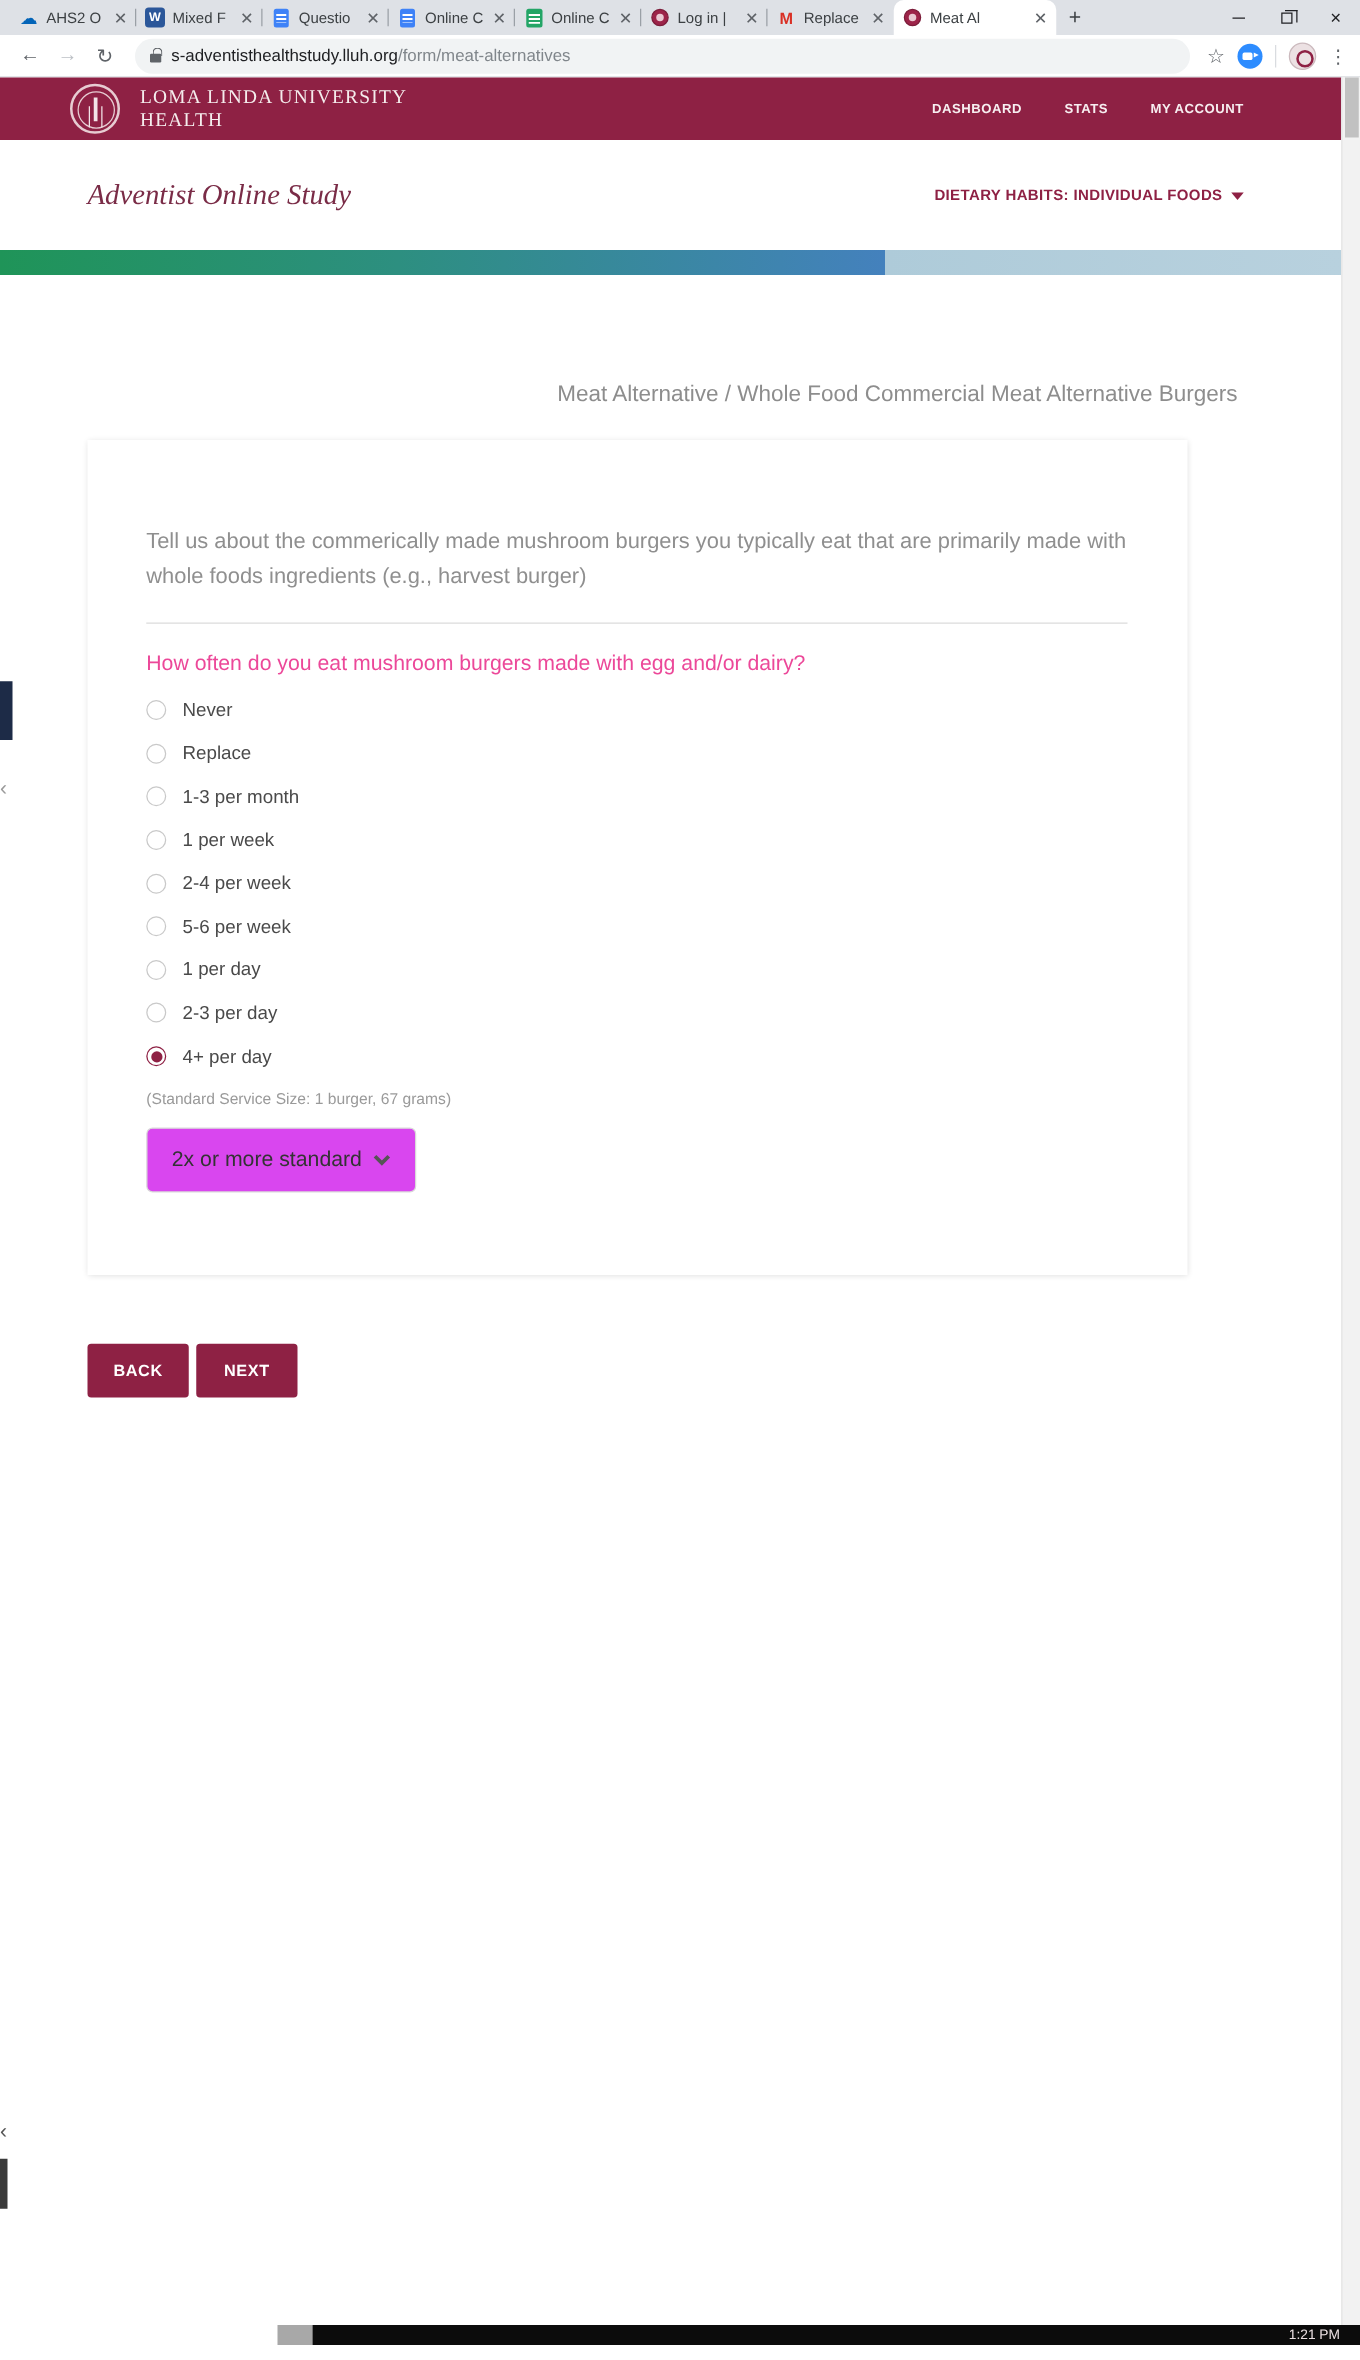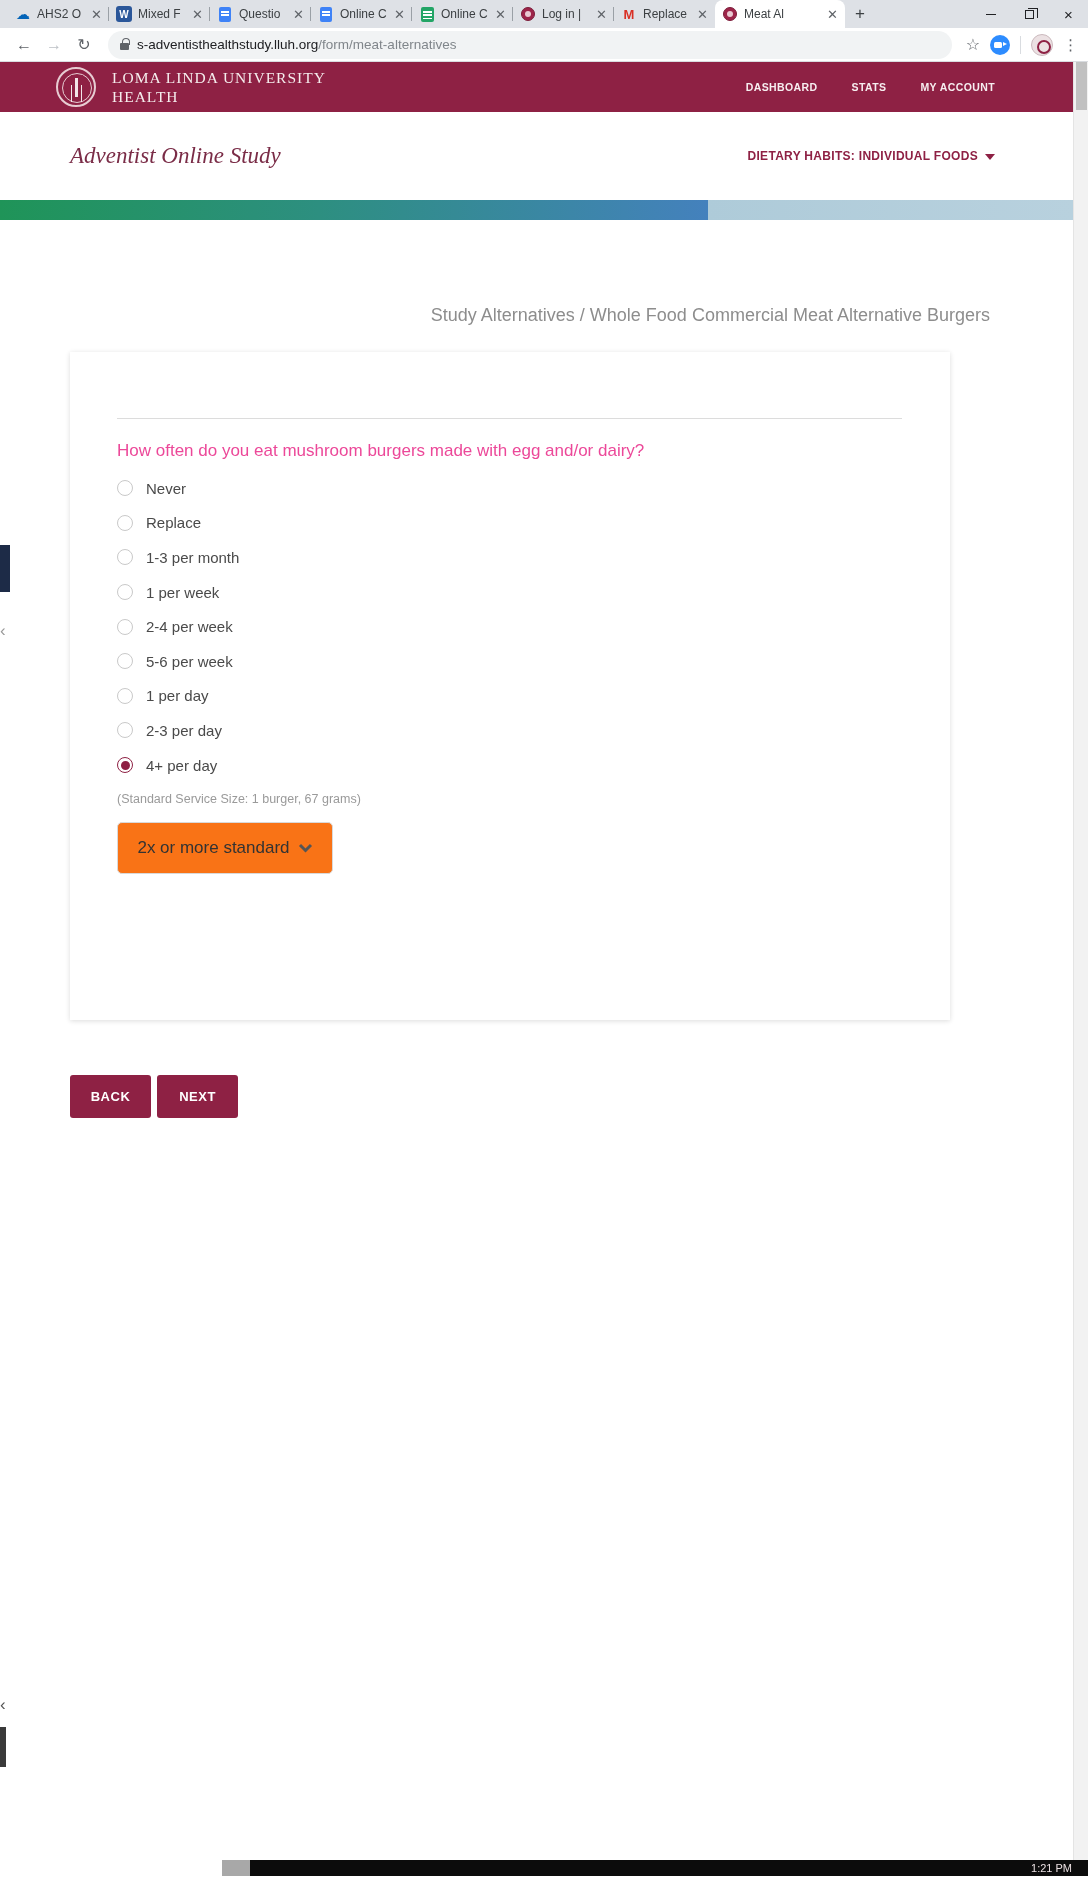--- a/index.html
+++ b/index.html
@@ -79,21 +79,21 @@
   .q-label { color:#ec4899; font-size:17px; margin-bottom:10px; }
   .opts { margin-bottom:10px; }
   .opt { display:flex; align-items:center; height:34.6px; gap:13px; cursor:default; }
   .radio { width:16px; height:16px; border-radius:50%; border:1px solid #c9c9c9; background:#fff; display:flex; }
   .radio .dot { display:none; }
   .opt.checked .radio { border-color:#8e2144; }
   .opt.checked .dot { display:block; width:9px; height:9px; border-radius:50%; background:#8e2144; margin:auto; }
   .opt .olabel { font-size:15px; color:#4a4a4a; }
   .q2 { margin-top:10px; }
   .hint { margin-top:9px; font-size:12.5px; color:#9a9a9a; }
-  .dropdown { margin-top:16px; width:216px; height:52px; background:#f97316; border:1px solid #d9d9d9; border-radius:5px; display:flex; align-items:center; justify-content:center; gap:8px; }
+  .dropdown { margin-top:16px; width:216px; height:52px; background:#d946ef; border:1px solid #d9d9d9; border-radius:5px; display:flex; align-items:center; justify-content:center; gap:8px; }
   .dropdown .dval { font-size:17px; color:#333; }
 
   .actions { position:absolute; top:1075px; left:70px; display:flex; gap:6px; }
   .btn { width:81px; height:43px; background:#8e2144; color:#fff; border:none; border-radius:3px; font-family:"Liberation Sans", sans-serif; font-size:13px; font-weight:bold; letter-spacing:.5px; }
 
   
   .edge-navy { position:absolute; left:0; top:545px; width:10px; height:47px; background:#1d2b47; }
   .edge-chev1 { position:absolute; left:0; top:621px; font-size:17px; color:#9a9a9a; }
   .edge-chev2 { position:absolute; left:0; top:1695px; font-size:17px; color:#555; }
   .edge-dark { position:absolute; left:0; top:1727px; width:6px; height:40px; background:#3a3a3a; }
@@ -211,25 +211,26 @@
       <span class="caret-down"></span>
     </div>
   </div>
 
   <div class="progress">
     <div class="done"></div>
     <div class="todo"></div>
   </div>
 
   <div class="breadcrumb">
-    <span>Study Alternatives /</span>
+    <span>Meat Alternative /</span>
     <span>Whole Food Commercial Meat Alternative Burgers</span>
   </div>
 
   <div class="card">
+    <p class="intro">Tell us about the commerically made mushroom burgers you typically eat that are primarily made with whole foods ingredients (e.g., harvest burger)</p>
     <hr>
     <div class="q-label">How often do you eat mushroom burgers made with egg and/or dairy?</div>
     <div class="opts">
       <div class="opt">
         <span class="radio"></span>
         <span class="olabel">Never</span>
       </div>
       <div class="opt">
         <span class="radio"></span>
         <span class="olabel">Replace</span>

